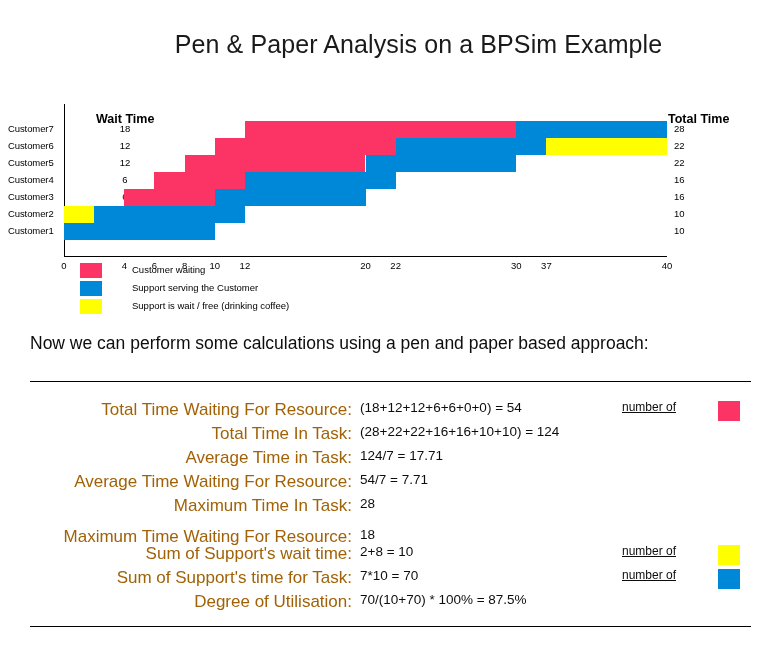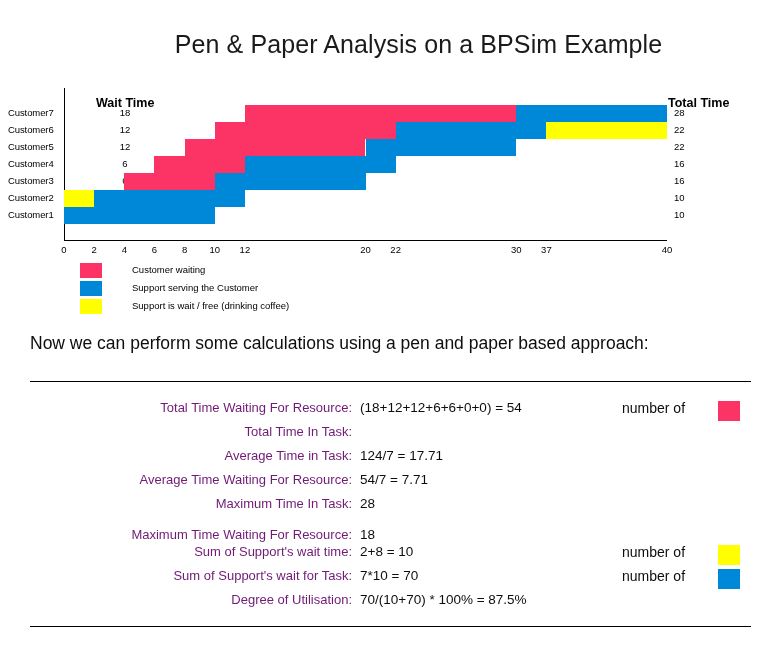--- a/index.html
+++ b/index.html
@@ -14,21 +14,21 @@
   .title{
     position:absolute;left:0;top:30px;width:781px;
     text-align:center;
     font-size:25px;
     letter-spacing:.1px;
     color:#1a1a1a;
     padding-left:28px;
   }
 
   
-  #chart{position:absolute;left:0;top:88px;width:781px;height:160px;}
+  #chart{position:absolute;left:0;top:104px;width:781px;height:160px;}
   .axis-v{position:absolute;left:64px;top:0px;width:1px;height:152px;background:#000;}
   .axis-h{position:absolute;left:64px;top:152px;width:603px;height:1px;background:#000;}
 
   .colhead{position:absolute;font-size:12.5px;font-weight:bold;color:#000;}
   #wait-head{left:96px;top:8px;}
   #total-head{left:668px;top:8px;}
 
   .row{position:absolute;left:0;height:17px;width:781px;}
   .rowlabel{
     position:absolute;left:8px;width:52px;top:2px;
@@ -58,29 +58,29 @@
   }
   .rule{position:absolute;left:30px;width:721px;height:1px;background:#000;}
   #rule1{top:381px;}
   #rule2{top:626px;}
 
   
   #calc{position:absolute;left:0;top:400px;width:781px;}
   .calcrow{position:absolute;left:0;width:781px;height:22px;}
   .calclabel{
     position:absolute;left:60px;width:292px;top:0;
-    font-size:13px;text-align:right;color:#701a75;white-space:nowrap;
+    font-size:17px;text-align:right;color:#a16207;white-space:nowrap;
   }
   .calcvalue{
     position:absolute;left:360px;top:0;
     font-size:13.5px;text-align:left;color:#0d0d0d;white-space:nowrap;
   }
   .calcnote{
     position:absolute;left:622px;top:0;
-    font-size:14px;text-align:left;color:#0d0d0d;white-space:nowrap;
+    font-size:12px;text-align:left;color:#0d0d0d;white-space:nowrap;text-decoration:underline;
   }
   .calcswatch{position:absolute;left:718px;top:1px;width:22px;height:20px;}
 </style>
 </head>
 <body>
 
 <div class="title">Pen &amp; Paper Analysis on a BPSim Example</div>
 
 <div id="chart">
   <div class="colhead" id="wait-head">Wait Time</div>
@@ -175,20 +175,21 @@
 
 <div id="calc">
     <div class="calcrow" style="top: 0px;">
       <div class="calclabel">Total Time Waiting For Resource:</div>
       <div class="calcvalue">(18+12+12+6+6+0+0) = 54</div>
       <div class="calcnote">number of</div>
       <div class="calcswatch" style="background: rgb(251, 52, 101);"></div>
     </div>
     <div class="calcrow" style="top: 24px; padding-left: 18px;">
       <div class="calclabel">Total Time In Task:</div>
+      <div class="calcvalue">(28+22+22+16+16+10+10) = 124</div>
     </div>
     <div class="calcrow" style="top: 48px;">
       <div class="calclabel">Average Time in Task:</div>
       <div class="calcvalue">124/7 = 17.71</div>
     </div>
     <div class="calcrow" style="top: 72px; text-decoration: underline;">
       <div class="calclabel">Average Time Waiting For Resource:</div>
       <div class="calcvalue">54/7 = 7.71</div>
     </div>
     <div class="calcrow" style="top: 96px;">
@@ -199,21 +200,21 @@
       <div class="calclabel">Maximum Time Waiting For Resource:</div>
       <div class="calcvalue">18</div>
     </div>
     <div class="calcrow" style="top: 144px;">
       <div class="calclabel">Sum of Support's wait time:</div>
       <div class="calcvalue">2+8 = 10</div>
       <div class="calcnote">number of</div>
       <div class="calcswatch" style="background: rgb(255, 255, 0);"></div>
     </div>
     <div class="calcrow" style="top: 168px;">
-      <div class="calclabel">Sum of Support's wait for Task:</div>
+      <div class="calclabel">Sum of Support's time for Task:</div>
       <div class="calcvalue">7*10 = 70</div>
       <div class="calcnote">number of</div>
       <div class="calcswatch" style="background: rgb(0, 136, 216);"></div>
     </div>
     <div class="calcrow" style="top: 192px;">
       <div class="calclabel">Degree of Utilisation:</div>
       <div class="calcvalue">70/(10+70) * 100% = 87.5%</div>
     </div>
   </div>
 

